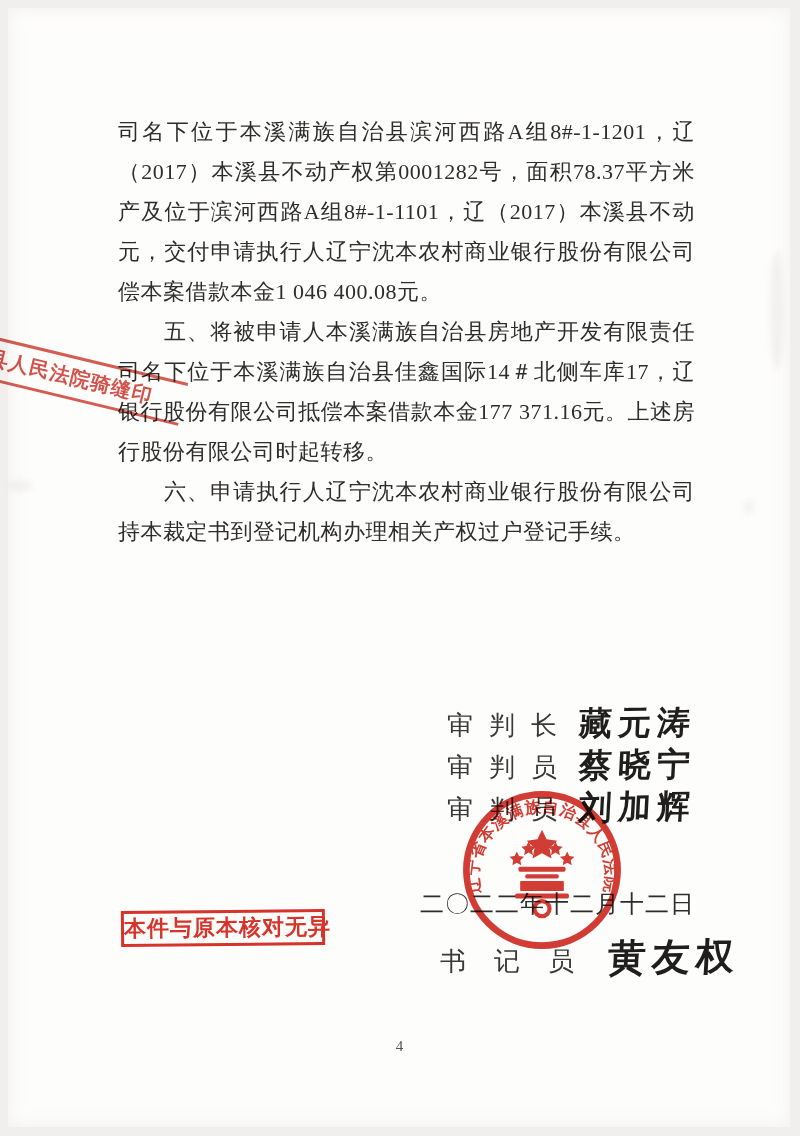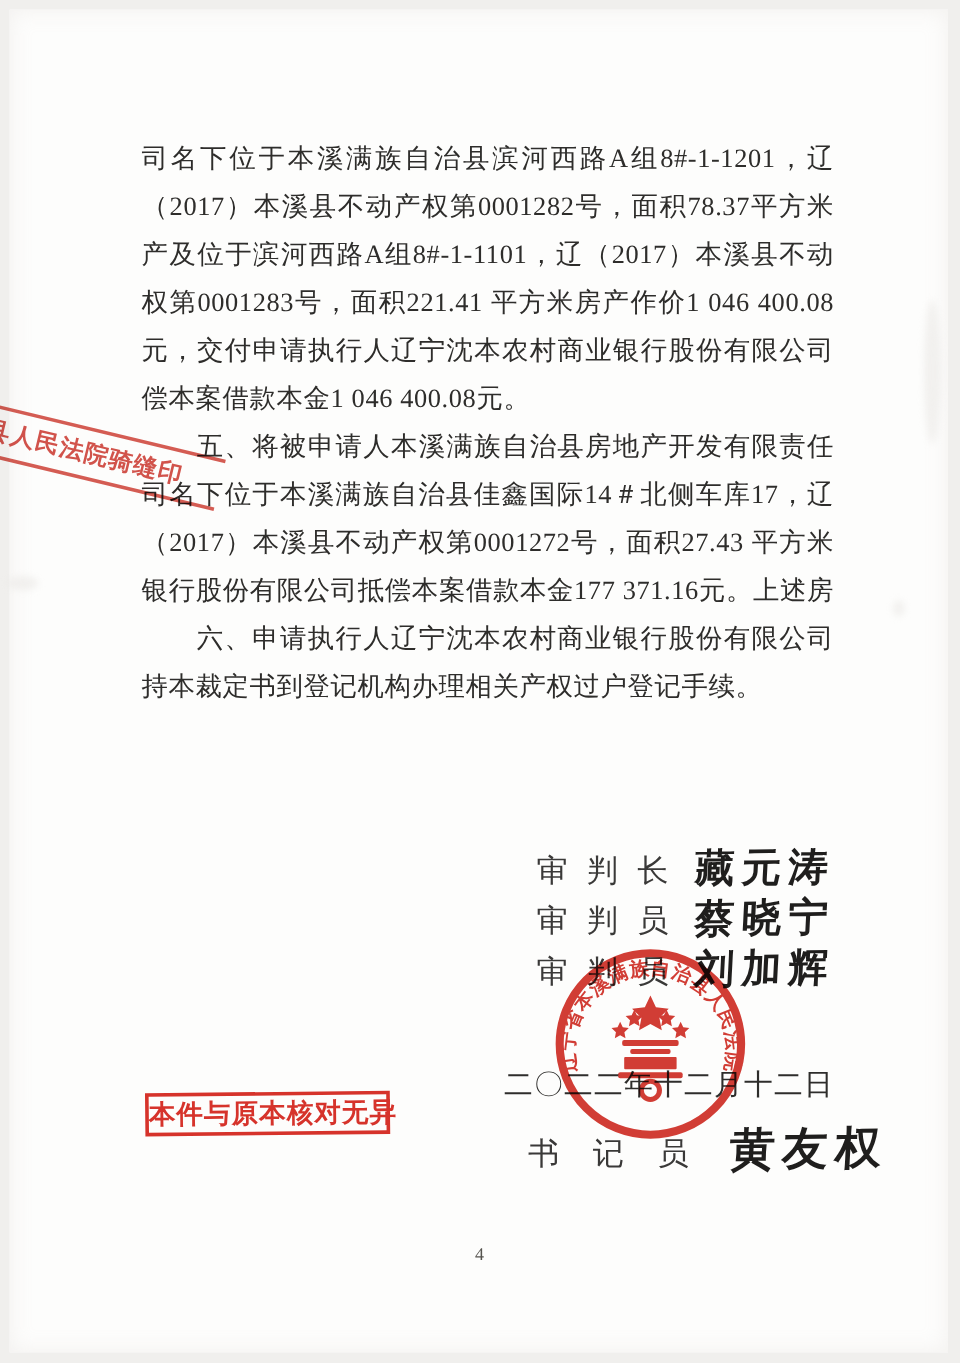--- a/index.html
+++ b/index.html
@@ -72,27 +72,26 @@
 
 <div class="paper"></div>
 <div class="smudge" style="left:744px;top:500px;width:10px;height:14px;"></div>
 <div class="smudge" style="left:6px;top:480px;width:26px;height:12px;"></div>
 <div class="smudge" style="left:770px;top:250px;width:14px;height:120px;"></div>
 
 <div class="body-text">
   <div class="line fill">司名下位于本溪满族自治县滨河西路A组8#-1-1201，辽</div>
   <div class="line fill">（2017）本溪县不动产权第0001282号，面积78.37平方米房</div>
   <div class="line fill">产及位于滨河西路A组8#-1-1101，辽（2017）本溪县不动产</div>
-  <div class="line fill">权第0001283号，面积221.41 平方米房产作价1 046 400.08</div>
   <div class="line fill">元，交付申请执行人辽宁沈本农村商业银行股份有限公司抵</div>
   <div class="line">偿本案借款本金1 046 400.08元。</div>
   <div class="line fill indent">五、将被申请人本溪满族自治县房地产开发有限责任公</div>
   <div class="line fill">司名下位于本溪满族自治县佳鑫国际14＃北侧车库17，辽</div>
-  <div class="line fill">（2017）本溪县不动产权第0001272号，面积27.43 平方米</div>
   <div class="line fill">银行股份有限公司抵偿本案借款本金177 371.16元。上述房</div>
+  <div class="line">行股份有限公司时起转移。</div>
   <div class="line fill indent">六、申请执行人辽宁沈本农村商业银行股份有限公司可</div>
   <div class="line">持本裁定书到登记机构办理相关产权过户登记手续。</div>
 </div>
 
 <div class="sig-row" style="top:703px;">
   <span class="sig-role">审判长</span><span class="sig-name">藏元涛</span>
 </div>
 <div class="sig-row" style="top:745px;">
   <span class="sig-role">审判员</span><span class="sig-name">蔡晓宁</span>
 </div>

